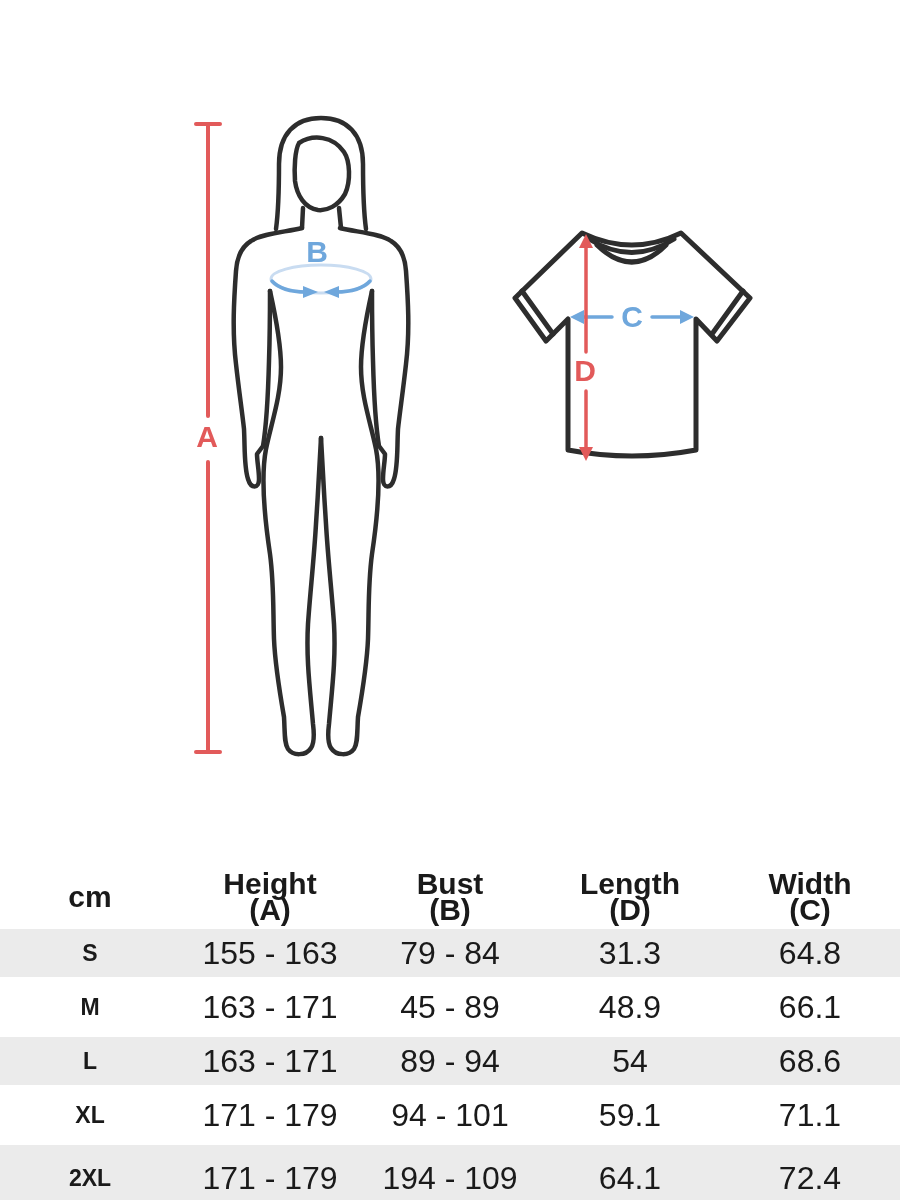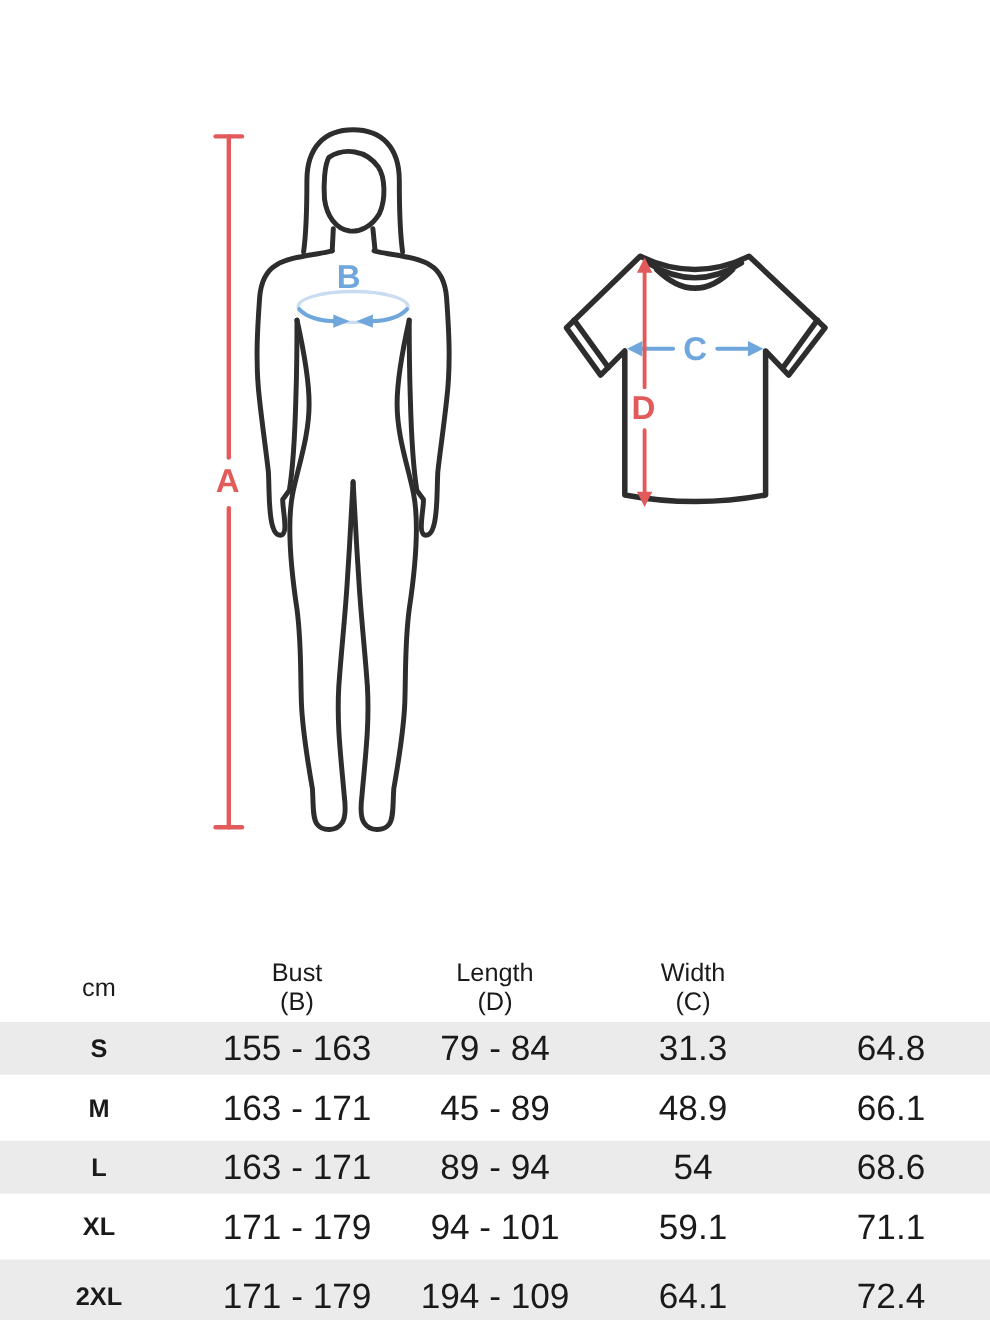--- a/index.html
+++ b/index.html
@@ -13,21 +13,21 @@
   .svg-label {
     font-family:"Liberation Sans", sans-serif;
     font-weight:bold; font-size:30px;
   }
   
   .size-table { position:absolute; top:858px; left:0; width:900px; }
   .t-header { display:flex; height:71px; }
   .t-header .cell {
     width:20%; display:flex; flex-direction:column;
     align-items:center; justify-content:center; padding-top:6px;
-    font-weight:normal; font-size:23px; line-height:26px;
+    font-weight:bold; font-size:30px; line-height:26px;
   }
   .t-rows { width:100%; }
   .t-row { display:flex; align-items:center; height:48px; margin-bottom:6px; }
   .t-row.gray { background:#ebebeb; }
   .t-row.last { height:66px; margin-bottom:1px; }
   .t-row .cell { width:20%; text-align:center; }
   .cell.size { font-weight:bold; font-size:23px; }
   .cell.val  { font-size:32px; }
 </style>
 </head>
@@ -100,20 +100,24 @@
   </div>
 
   <div class="size-table">
 
     <div class="t-header">
       <div class="cell">
         <div>cm</div>
         <div></div>
       </div>
       <div class="cell">
+        <div>Height</div>
+        <div>(A)</div>
+      </div>
+      <div class="cell">
         <div>Bust</div>
         <div>(B)</div>
       </div>
       <div class="cell">
         <div>Length</div>
         <div>(D)</div>
       </div>
       <div class="cell">
         <div>Width</div>
         <div>(C)</div>

